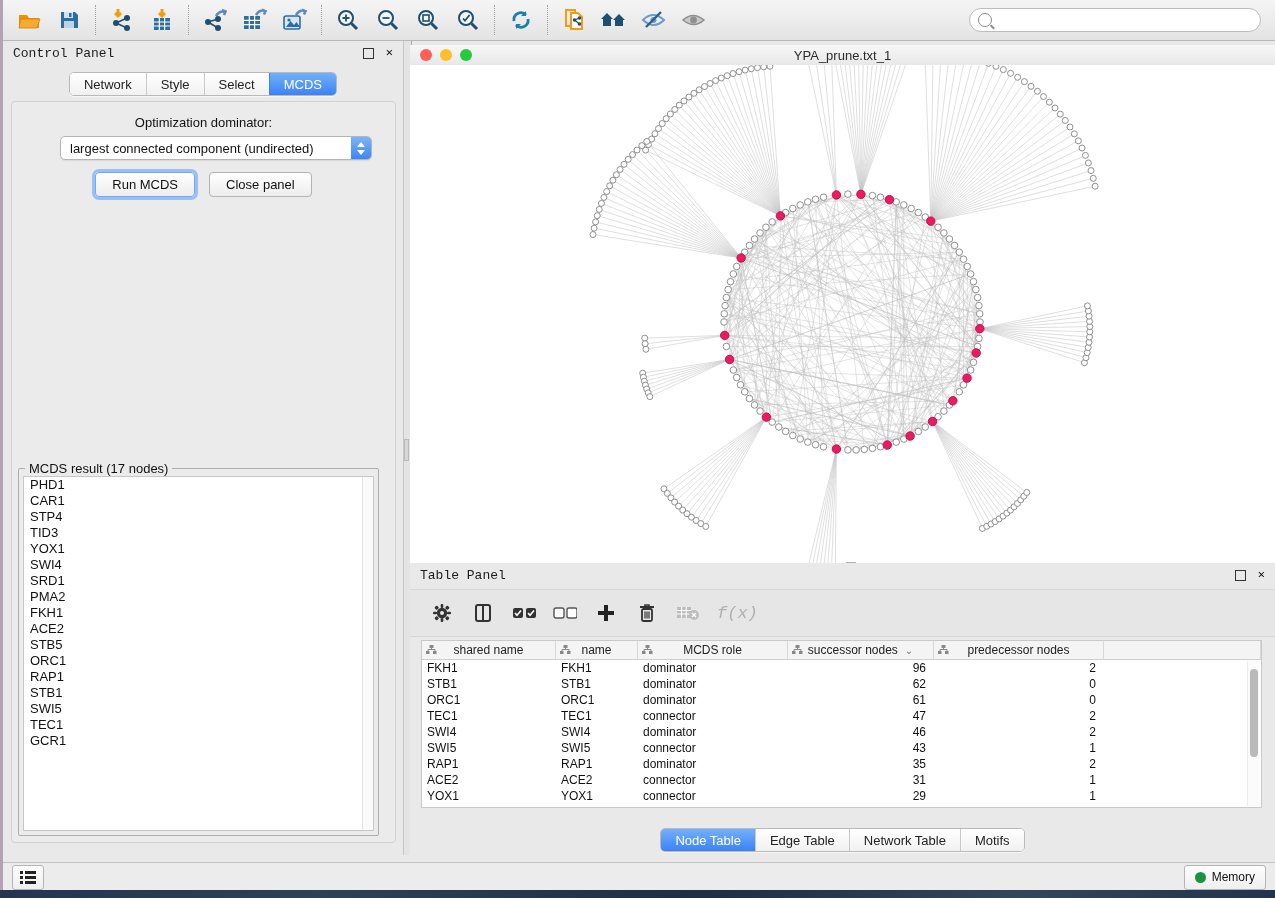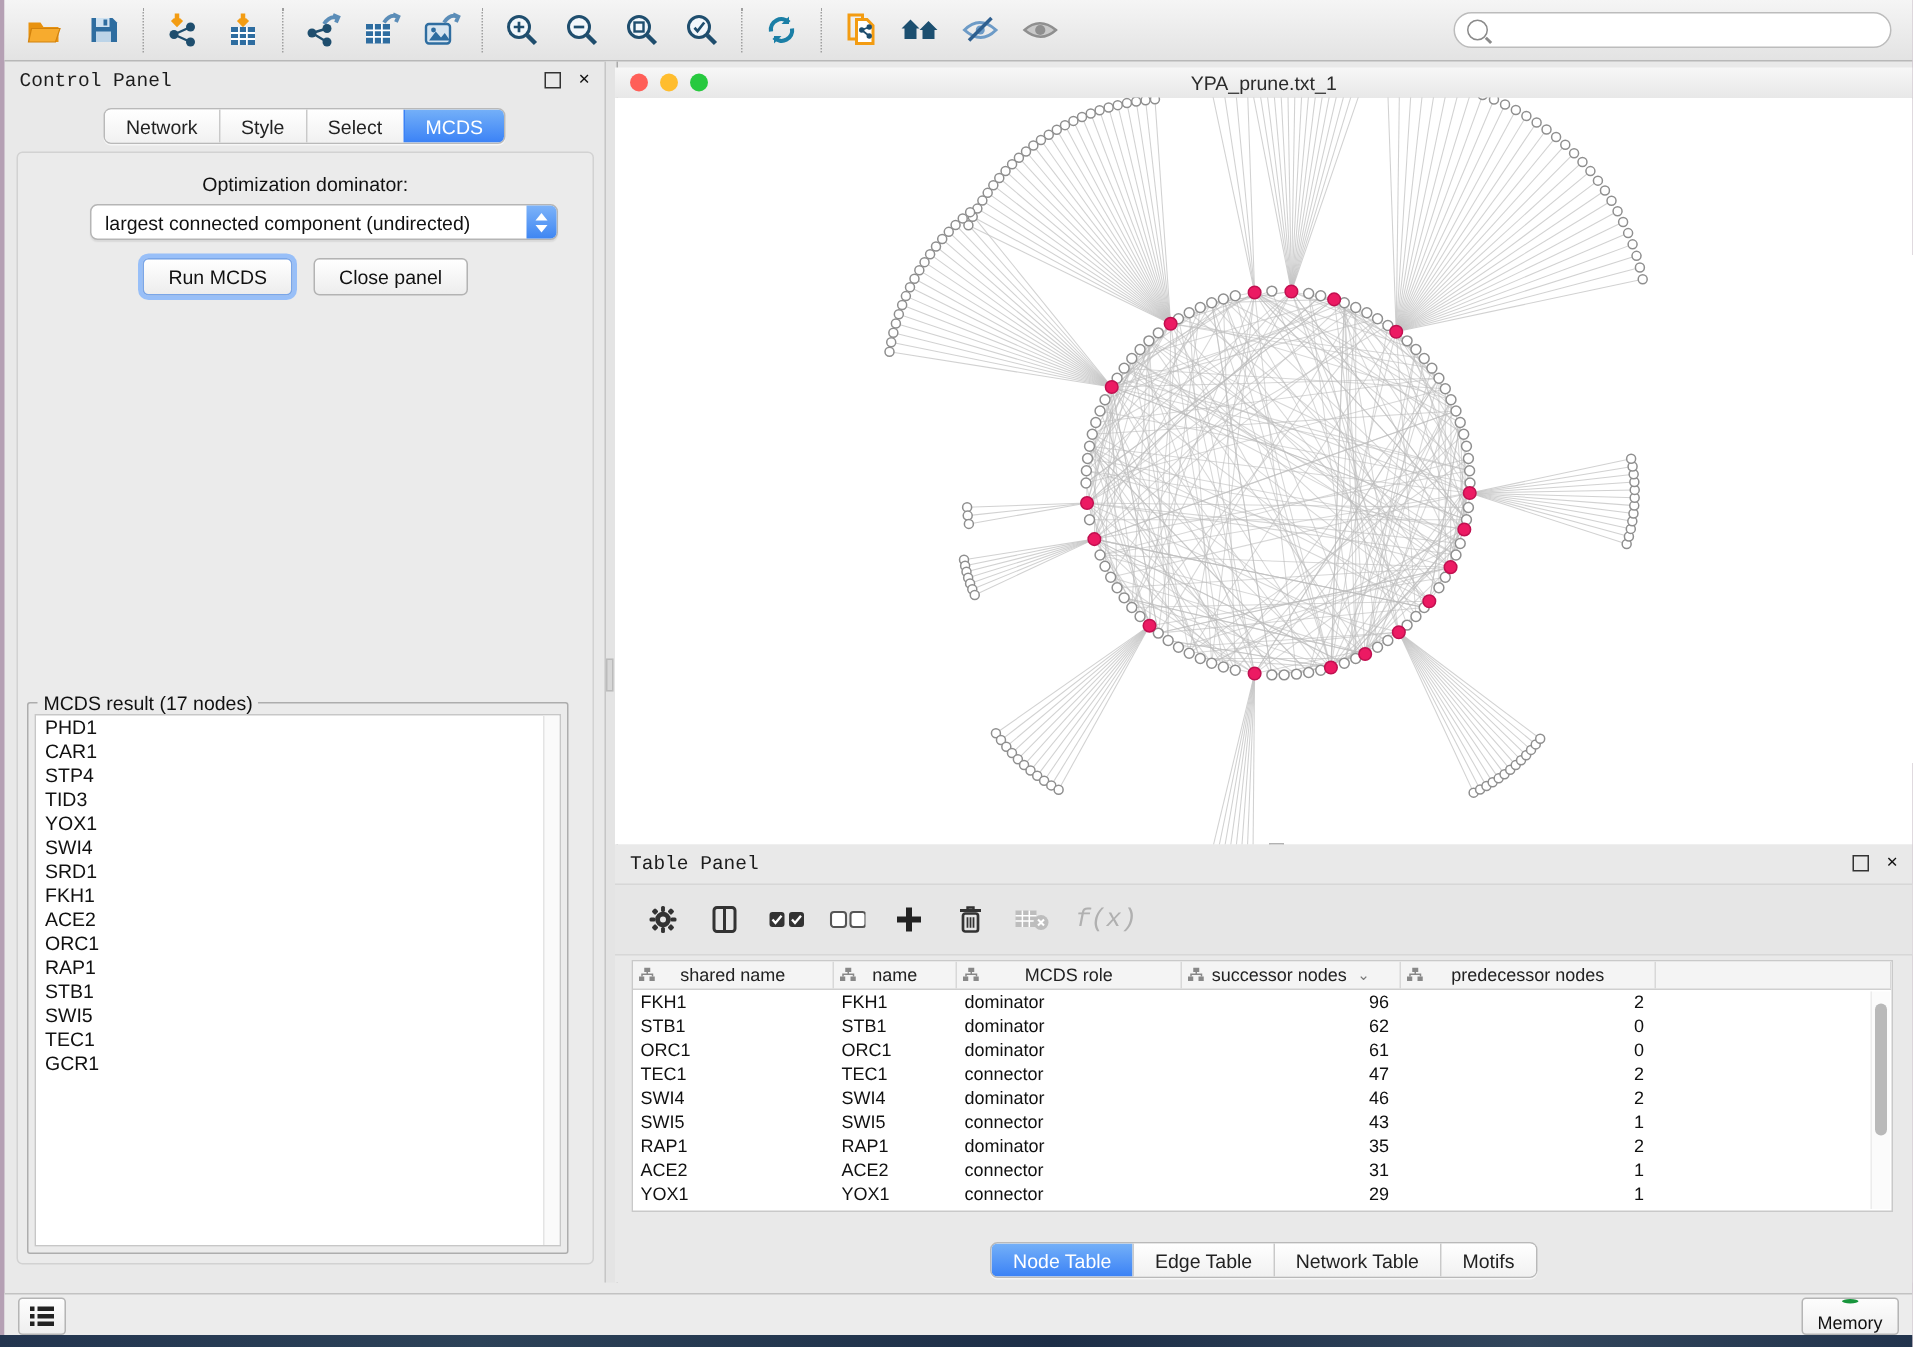--- a/index.html
+++ b/index.html
@@ -93,21 +93,21 @@
   .vscroll{position:absolute;right:1px;top:20px;bottom:1px;width:12px;background:#fbfbfb;border-left:1px solid #ececec;}
   .vthumb{position:absolute;left:2px;right:2px;top:8px;height:88px;background:#b9b9b9;border-radius:5px;}
   .tp-tabs{position:absolute;left:0;right:0;bottom:3px;display:flex;justify-content:center;margin-top:30px;}
 
   
   .statusbar{position:absolute;left:0;right:0;bottom:0;height:29px;background:#ececec;border-top:1px solid #c2c2c2;
        display:flex;align-items:center;padding:0 9px;box-sizing:border-box;}
   .listbtn{width:30px;height:23px;border:1px solid #b5b5b5;border-radius:3px;background:linear-gradient(#fdfdfd,#efefef);
        display:flex;align-items:center;justify-content:center;}
   .membtn{margin-left:auto;height:23px;border:1px solid #b5b5b5;border-radius:3px;background:linear-gradient(#fdfdfd,#efefef);
-       display:flex;align-items:center;gap:6px;padding:0 10px;font-size:12px;color:#111;flex-direction:column;}
+       display:flex;align-items:center;gap:6px;padding:0 10px;font-size:12px;color:#111;}
   .memdot{width:11px;height:11px;border-radius:50%;background:#18953c;}
 </style>
 </head>
 <body>
 
 <div class="app">
 
   <div class="toolbar">
     <div class="tbtn">
       <svg width="24" height="22">
@@ -271,22 +271,24 @@
         <div class="legend">MCDS result (17 nodes)</div>
         <div class="listbox">
           <div id="mcds-items">
               <div class="mcds-item">PHD1</div>
               <div class="mcds-item">CAR1</div>
               <div class="mcds-item">STP4</div>
               <div class="mcds-item">TID3</div>
               <div class="mcds-item">YOX1</div>
               <div class="mcds-item">SWI4</div>
               <div class="mcds-item">SRD1</div>
+              <div class="mcds-item">PMA2</div>
               <div class="mcds-item">FKH1</div>
               <div class="mcds-item">ACE2</div>
+              <div class="mcds-item">STB5</div>
               <div class="mcds-item">ORC1</div>
               <div class="mcds-item">RAP1</div>
               <div class="mcds-item">STB1</div>
               <div class="mcds-item">SWI5</div>
               <div class="mcds-item">TEC1</div>
               <div class="mcds-item">GCR1</div>
             </div>
           <div class="scrolltrack"></div>
         </div>
       </div>

